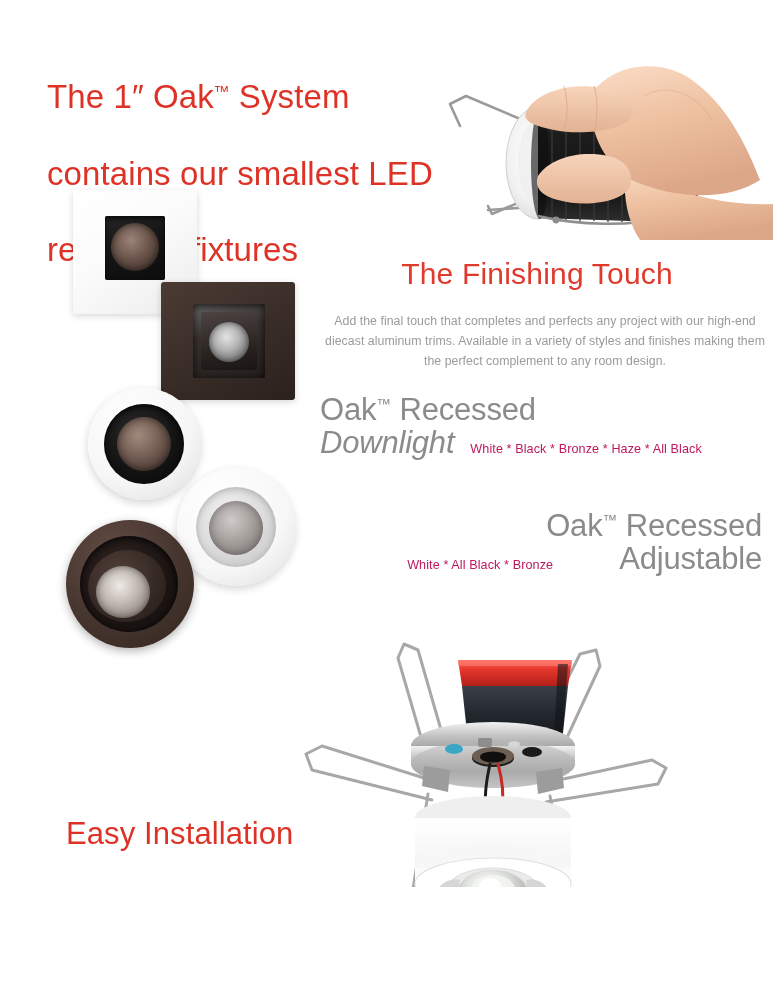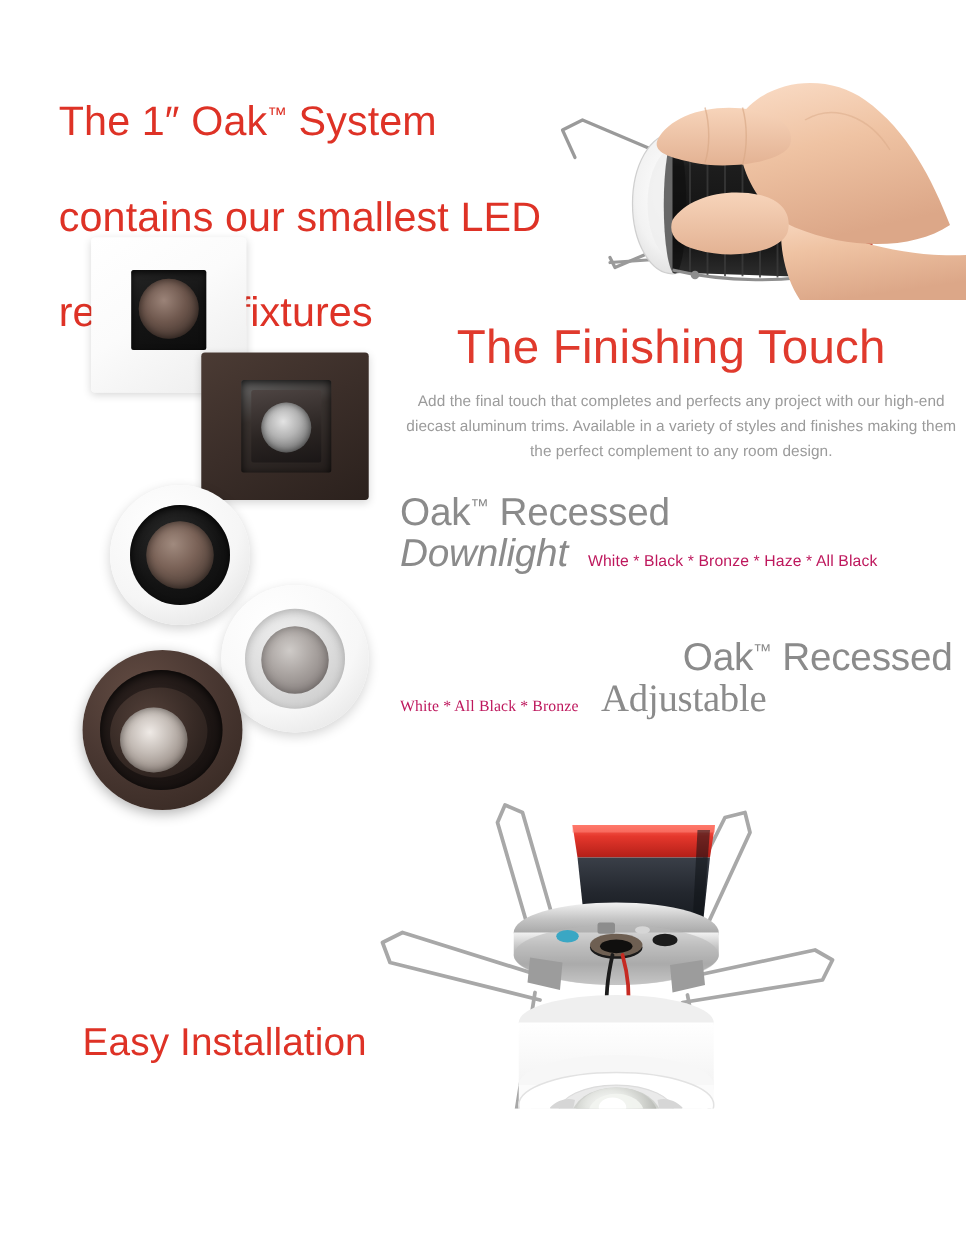--- a/index.html
+++ b/index.html
@@ -39,21 +39,21 @@
     top: 780px;
     font-size: 31px;
   }
   #finishing-touch-title {
     position: absolute;
     left: 313px;
     top: 257px;
     width: 448px;
     text-align: center;
     color: #e03a2d;
-    font-size: 38px;
+    font-size: 30px;
     font-weight: 400;
     letter-spacing: 0.2px;
   }
   #finishing-touch-body {
     position: absolute;
     left: 321px;
     top: 312px;
     width: 448px;
     text-align: center;
     color: #9b9b9b;
@@ -106,26 +106,25 @@
     width: 442px;
     text-align: right;
   }
   #adjustable-block .line1 {
     font-size: 31px;
     line-height: 1.08;
   }
   #adjustable-block .line2 {
     display: flex;
     align-items: baseline;
-    justify-content: flex-start;
+    justify-content: flex-end;
     gap: 18px;
     line-height: 1.08;
-    font-family: Liberation Serif, serif;
-  }
-  #adjustable-block .line2 .big { font-size: 31px; }
+  }
+  #adjustable-block .line2 .big { font-size: 31px; margin-left: 48px; }
 
   
   .prod { position: absolute; }
 
   
   .sq-trim {
     position: absolute;
     border-radius: 3px;
     box-shadow: 0 2px 7px rgba(0,0,0,0.16);
   }

